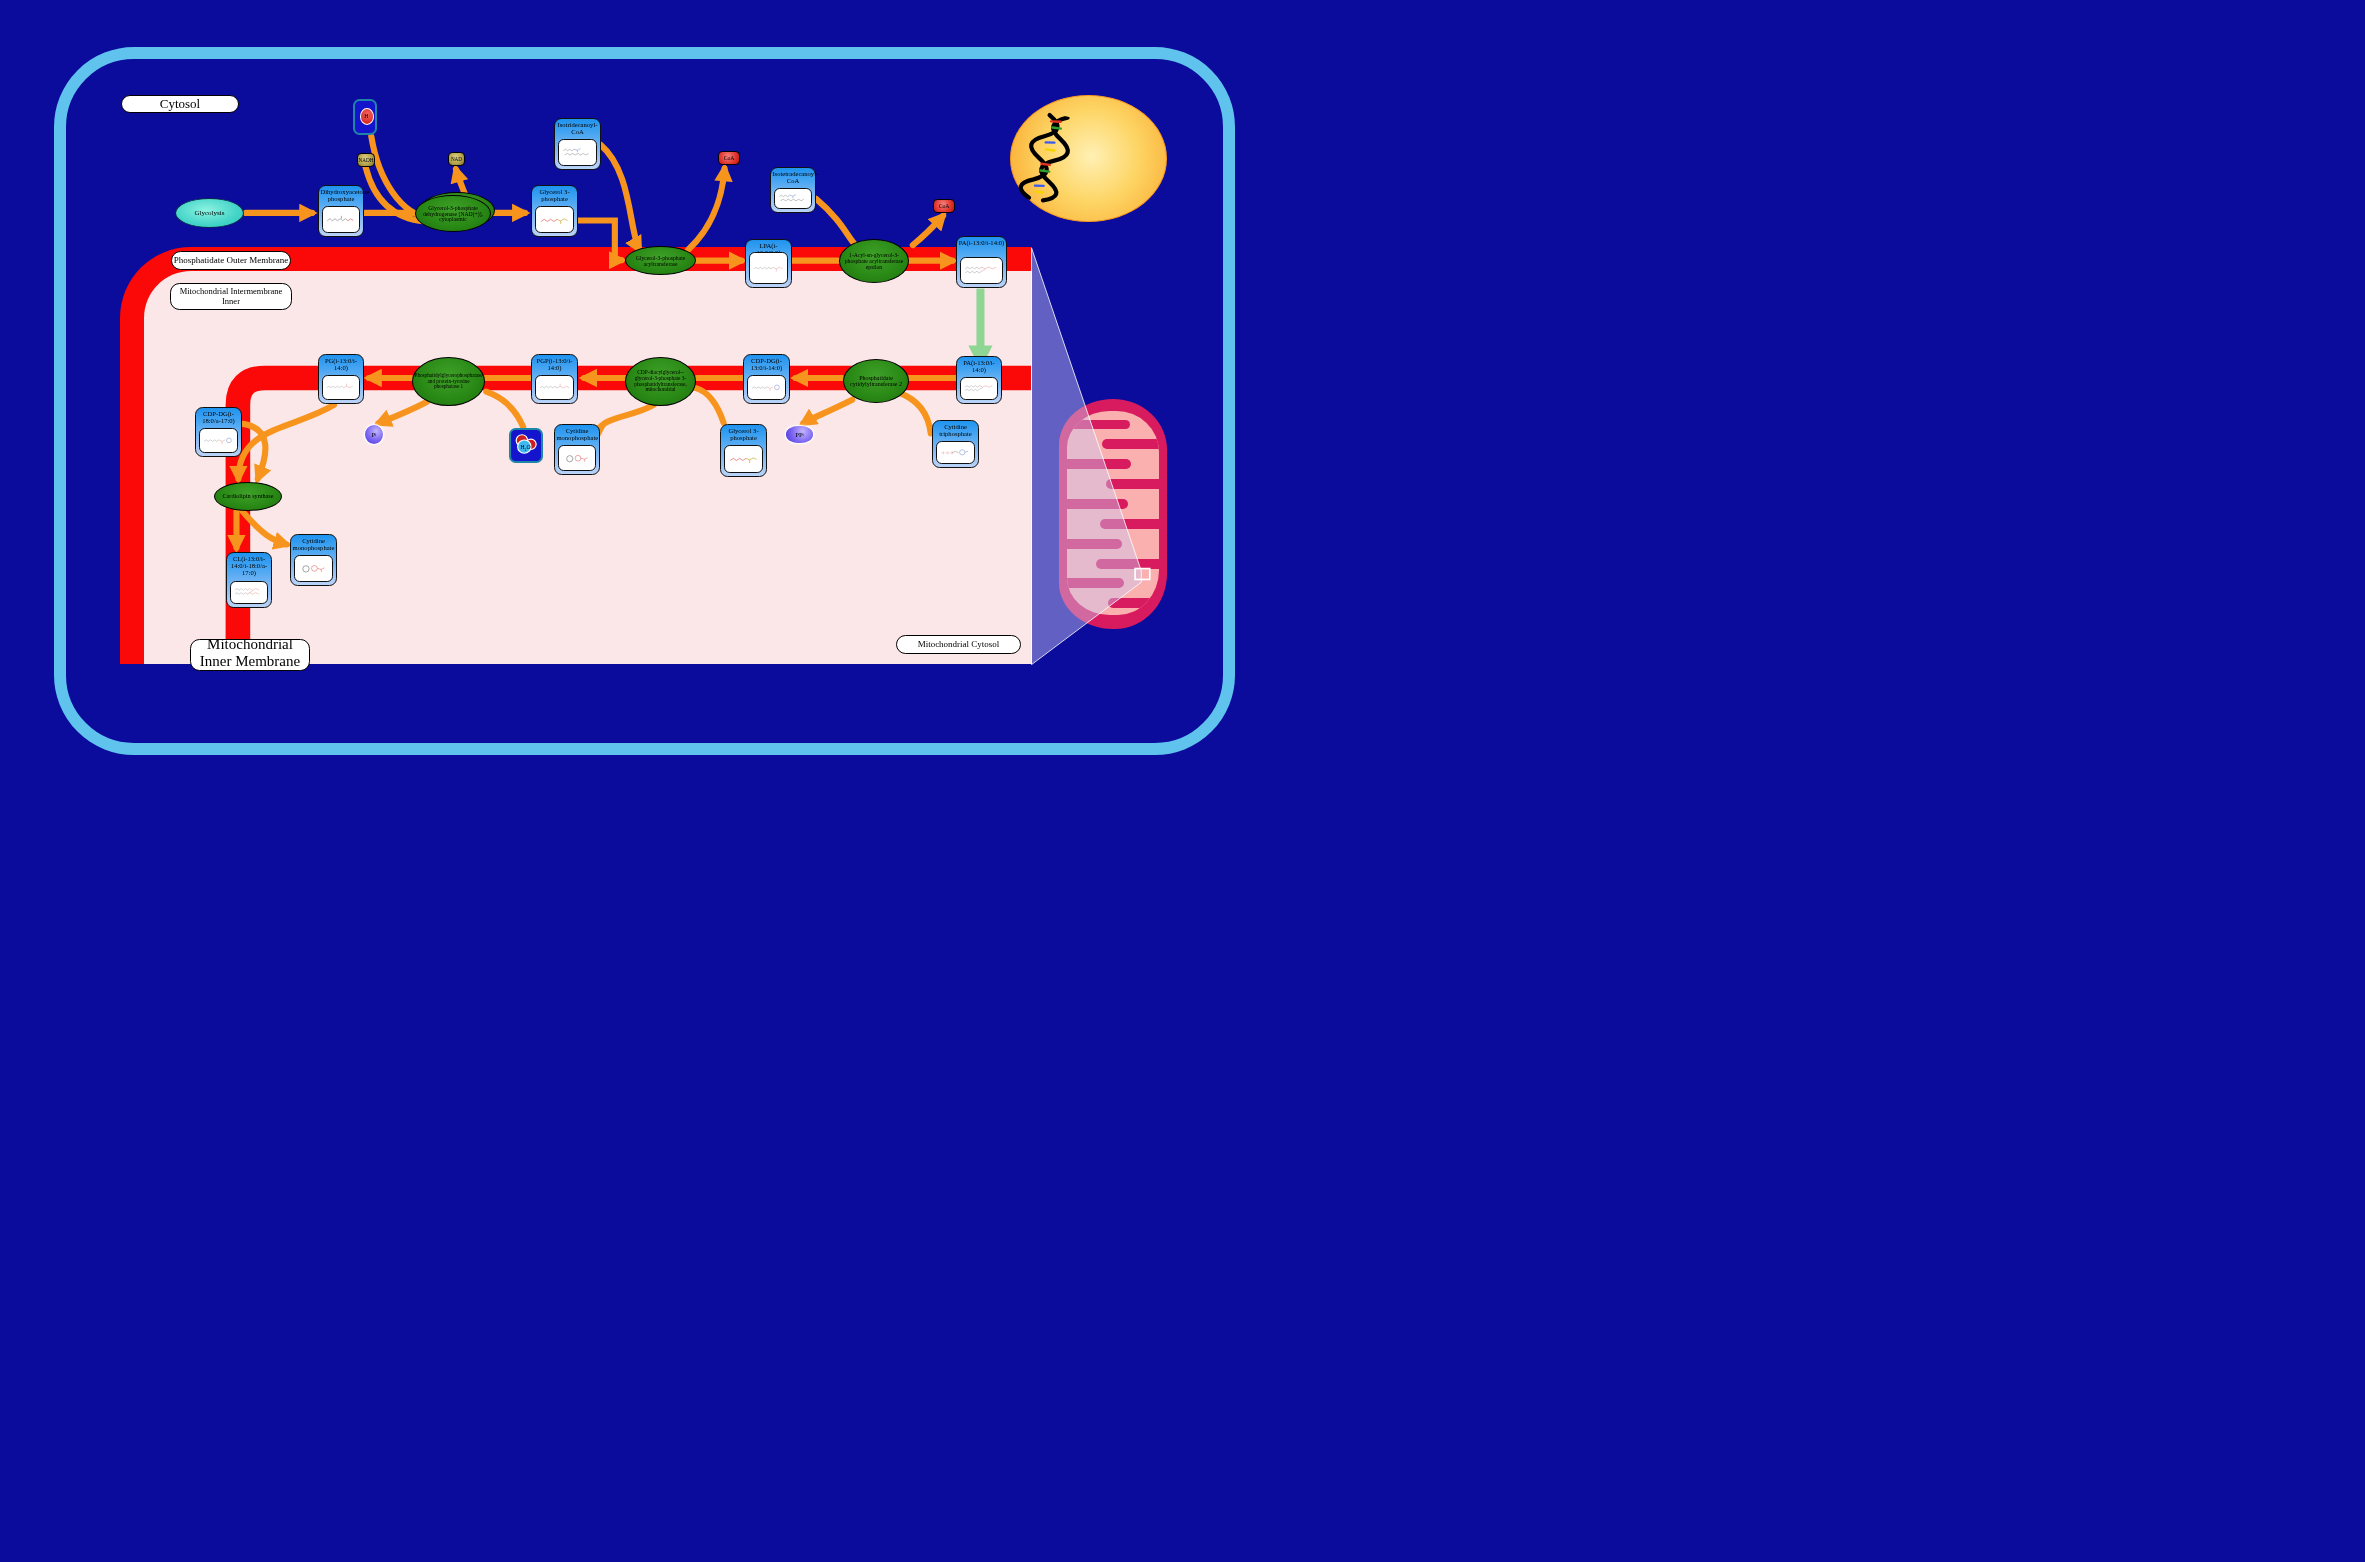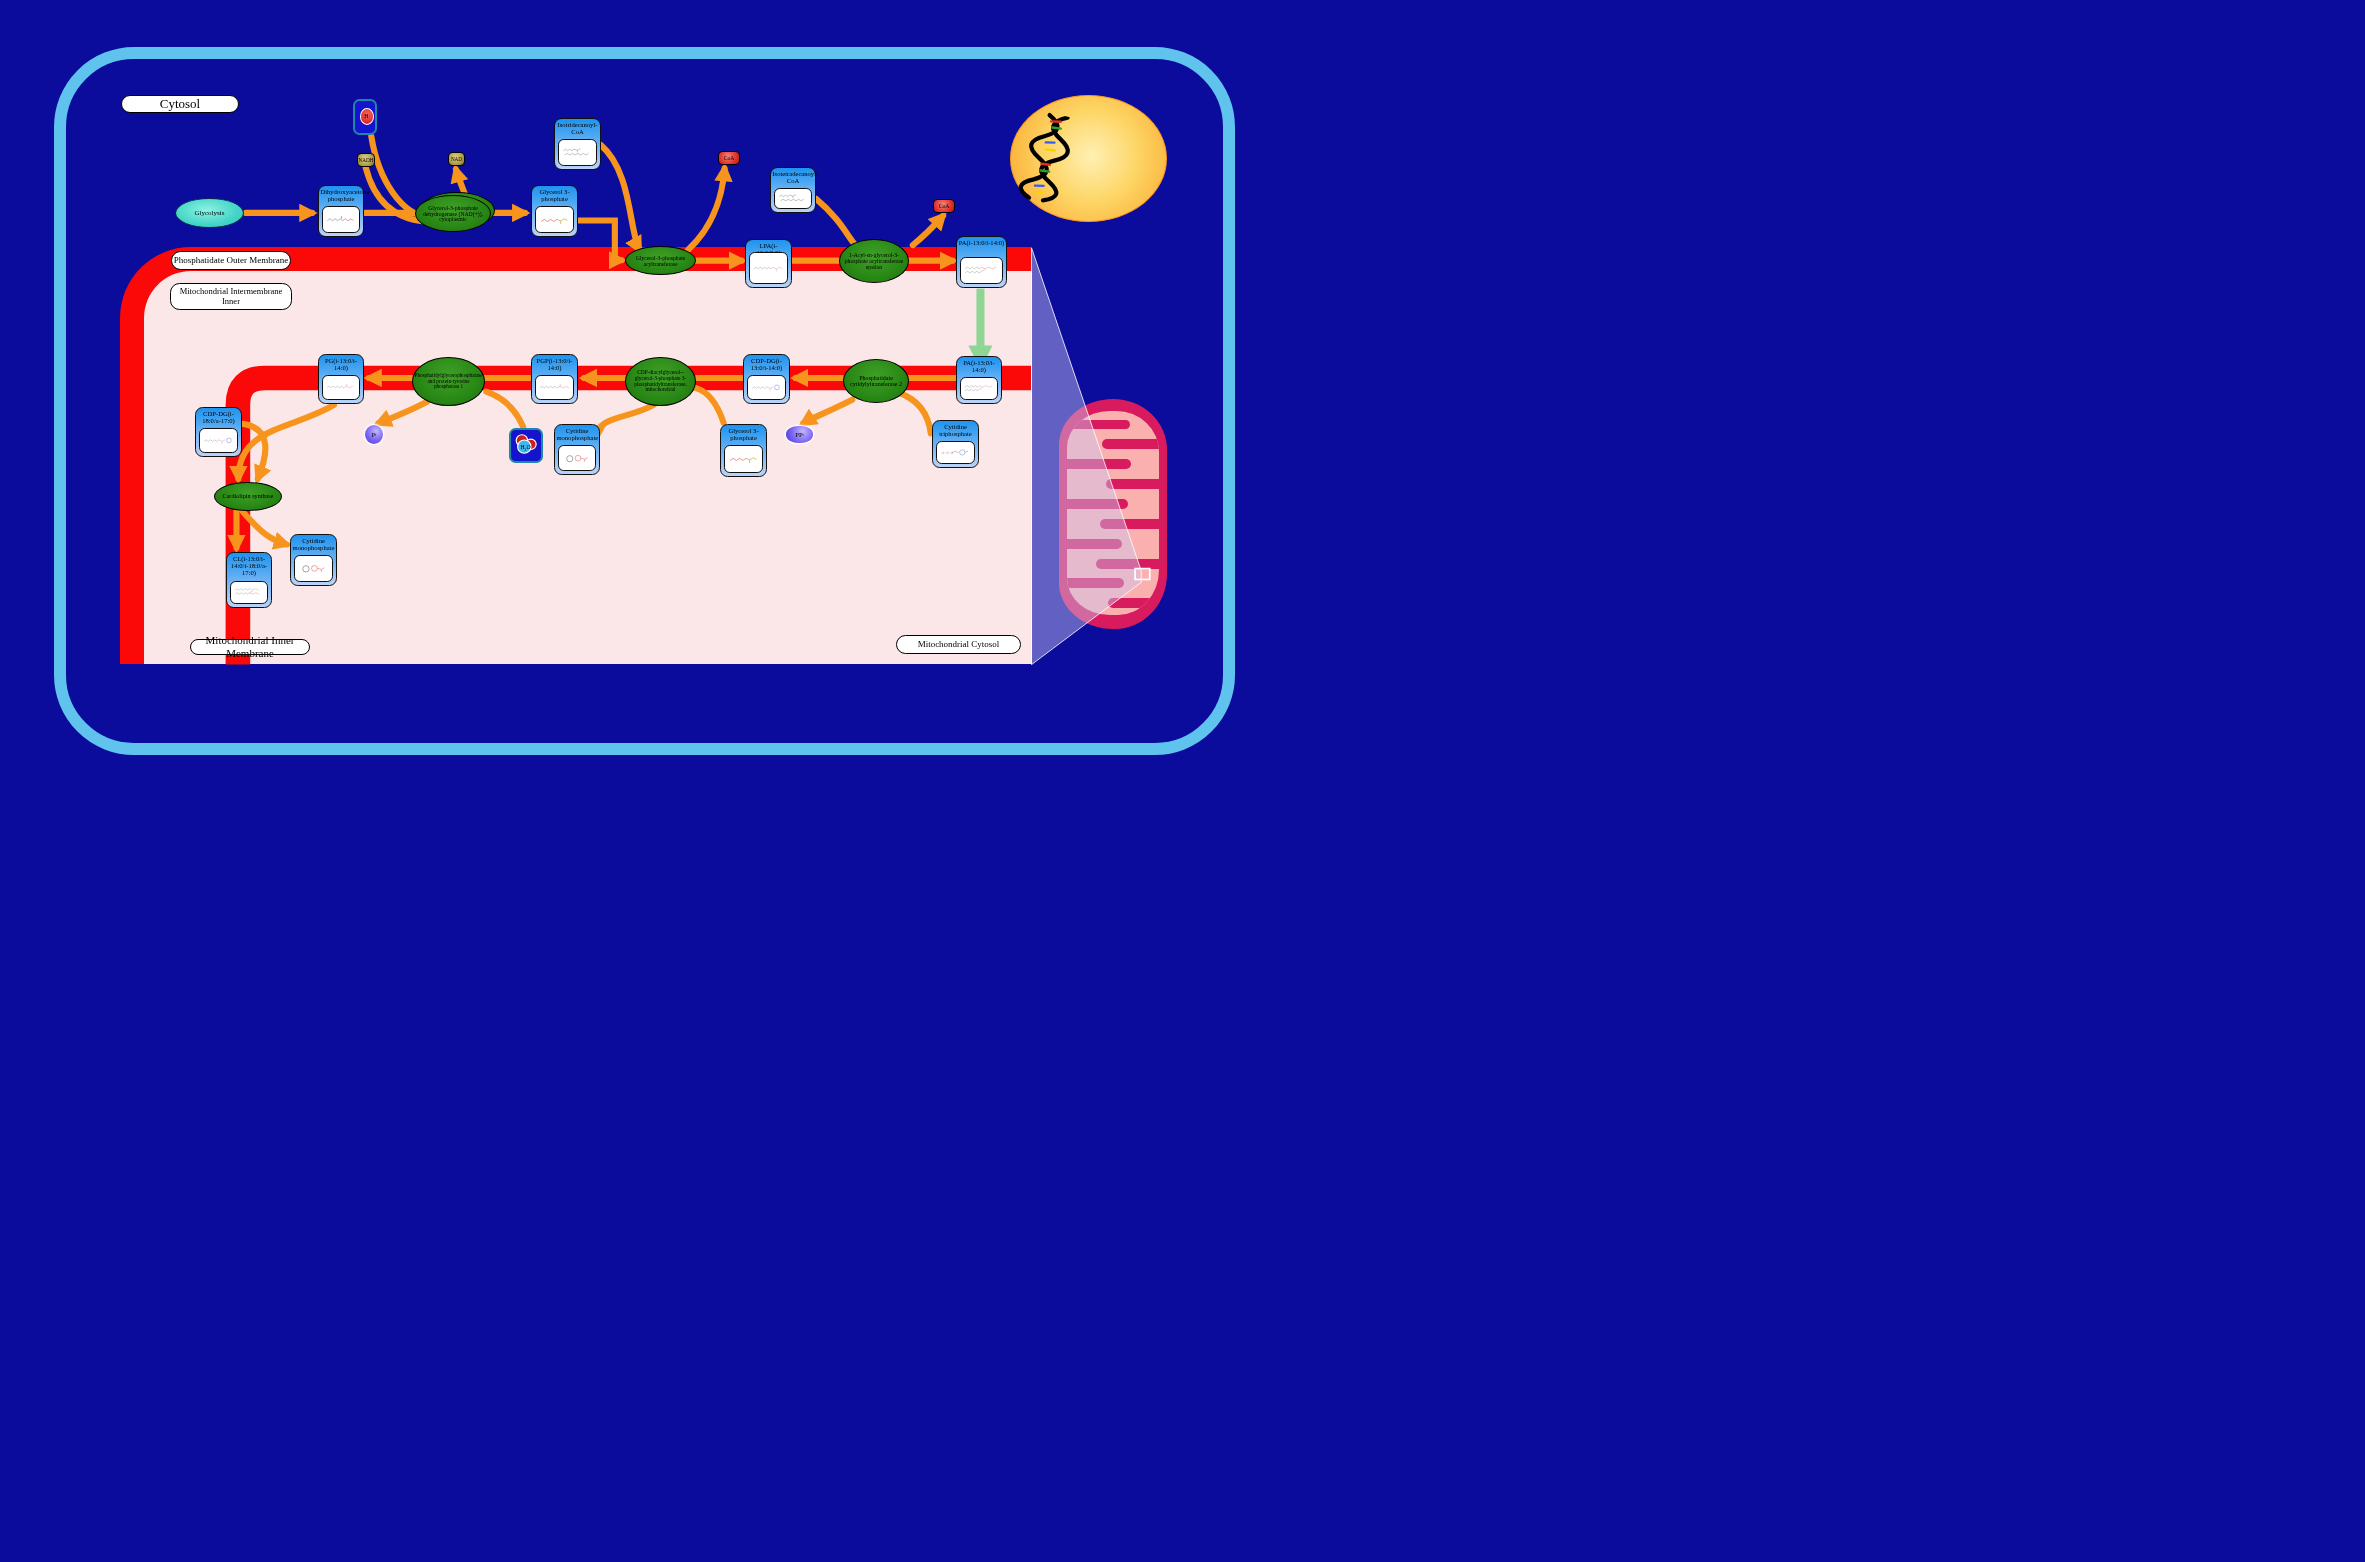--- a/index.html
+++ b/index.html
@@ -151,21 +151,21 @@
 
   <div class="pill" style="left:121px;top:95px;width:118px;height:18px;font-size:13px;">
     <span>Cytosol</span>
     </div>
   <div class="pill" style="left:171px;top:251px;width:120px;height:19px;font-size:9px;">
     <span>Phosphatidate Outer Membrane</span>
     </div>
   <div class="pill" style="left:170px;top:283px;width:122px;height:27px;font-size:8.5px;padding:0 4.7px;">
     <span>Mitochondrial Intermembrane Inner</span>
     </div>
-  <div class="pill" style="left:190px;top:639px;width:120px;height:16px;font-size:11px;">
+  <div class="pill" style="left:190px;top:639px;width:120px;height:32px;font-size:15px;align-items:flex-end;">
     <span>Mitochondrial Inner Membrane</span>
     </div>
   <div class="pill" style="left:896px;top:635px;width:125px;height:19px;font-size:9px;">
     <span>Mitochondrial Cytosol</span>
     </div>
 
   <div class="event" style="left:175px;top:198px;width:69px;height:30px;text-align:right;">
     <span>Glycolysis</span>
     </div>
 

